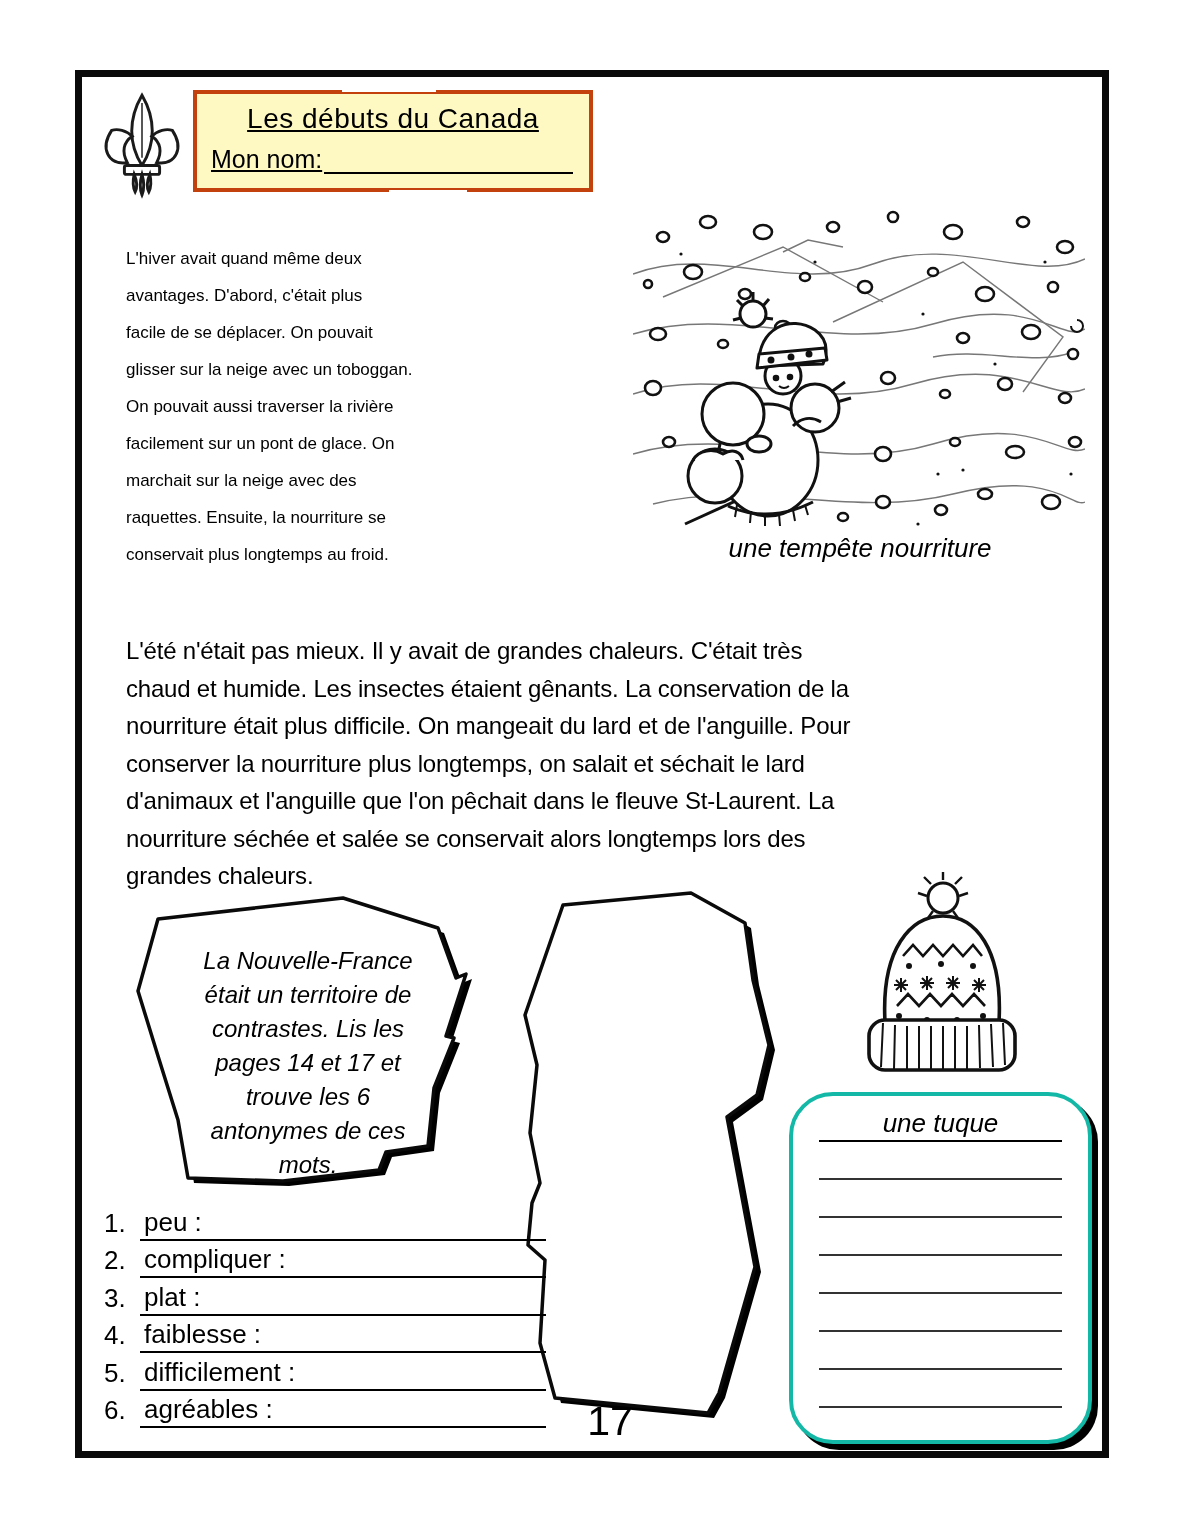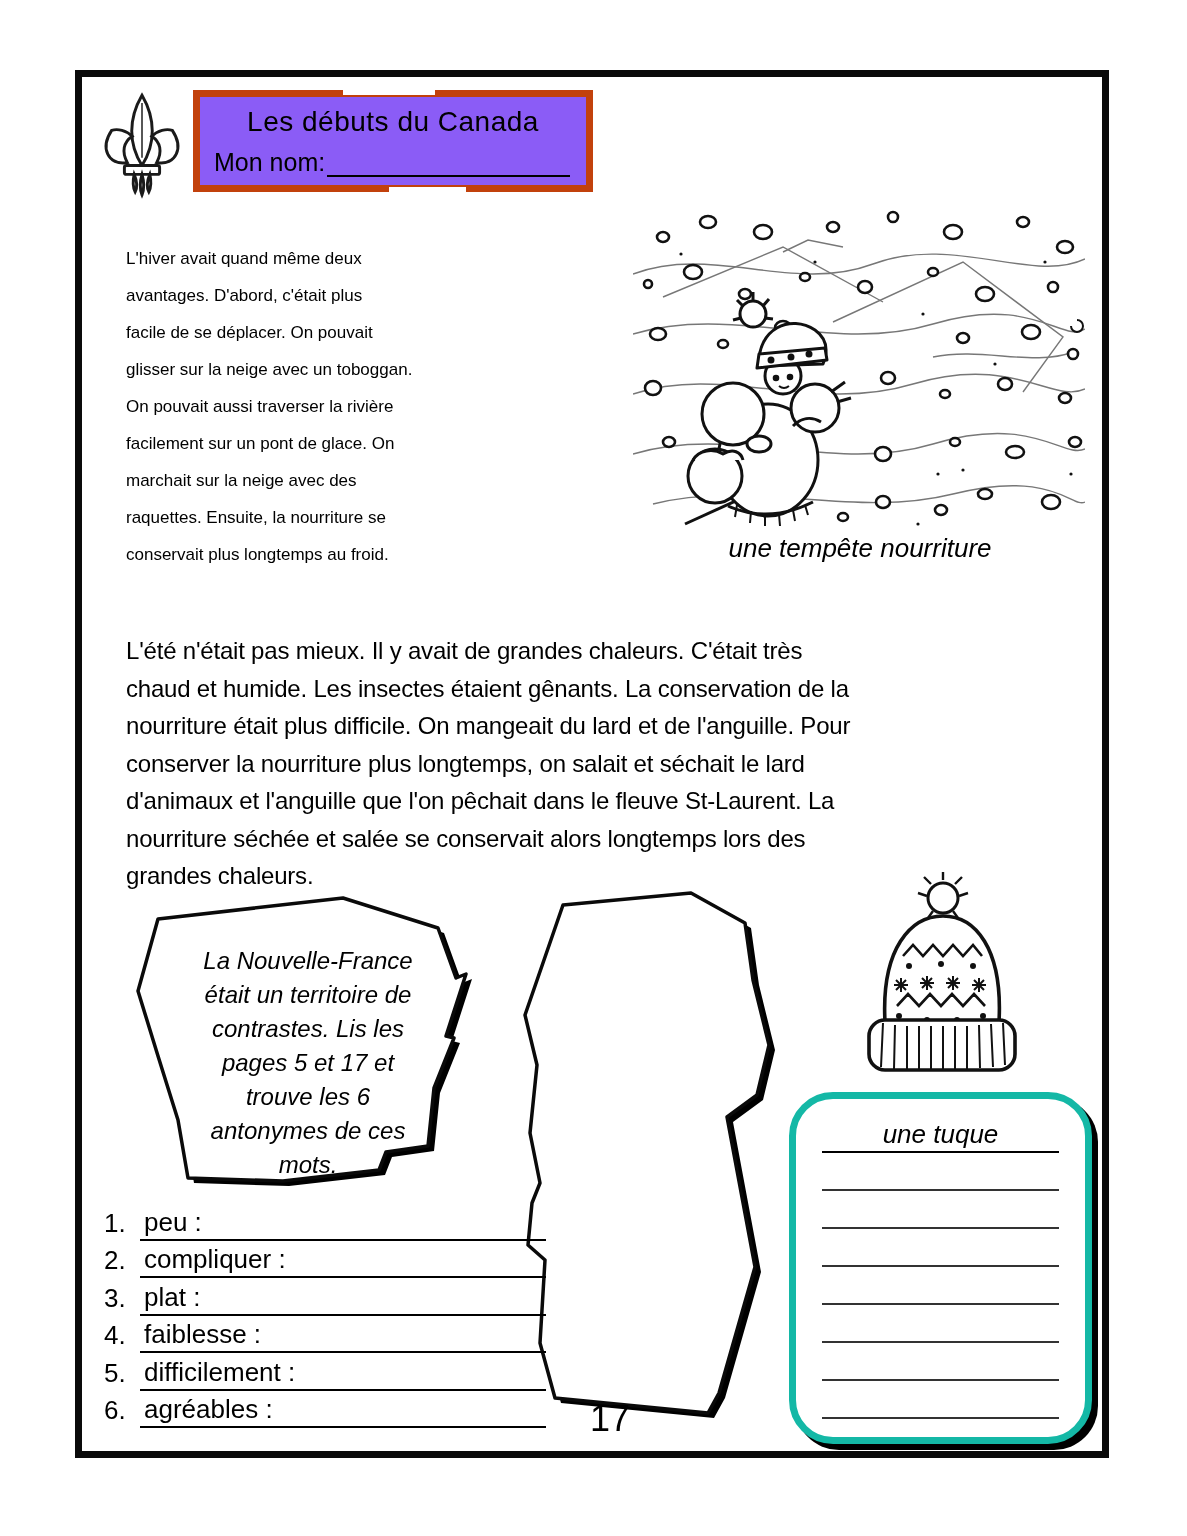--- a/index.html
+++ b/index.html
@@ -3,21 +3,21 @@
 <meta charset="utf-8">
 <style>
   * { margin:0; padding:0; box-sizing:border-box; }
   html,body { background:#fff; }
   body { font-family:"Liberation Sans", sans-serif; color:#000; }
   .page { position:relative; width:1187px; height:1536px; background:#fff; overflow:hidden; }
   .frame { position:absolute; left:75px; top:70px; width:1034px; height:1388px; border:7px solid #0a0a0a; background:#fff; }
 
   
   .fleur { position:absolute; left:98px; top:90px; }
-  .header-box { position:absolute; left:193px; top:90px; width:400px; height:102px; border:7px solid #c2410c; background:#8b5cf6; }
+  .header-box { position:absolute; left:193px; top:90px; width:400px; height:102px; border:4px solid #c2410c; background:#fef9c3;text-decoration:underline; }
   .notch { position:absolute; background:#fff; height:7px; }
   .notch.top { top:-9px; left:37%; width:24%; }
   .notch.bottom { bottom:-9px; left:49%; width:20%; }
   .header-title { text-align:center; font-size:28px; letter-spacing:0.5px; padding-top:9px; white-space:nowrap; }
   .name-row { display:flex; align-items:flex-end; margin:10px 16px 0 14px; font-size:25px; }
   .name-line { flex:1; border-bottom:2.5px solid #000; height:28px; margin-left:2px; }
 
   .banner { position:absolute; left:600px; top:88px; width:495px; height:115px; }
   .banner-text { position:absolute; left:80px; top:26px; width:330px; text-align:center; font-size:24px; white-space:nowrap; }
 
@@ -38,25 +38,25 @@
   .hats-blob .blob-text { top:62px; left:0; padding:0 20px; font-size:24px; line-height:33px; }
 
   
   .antonyms { position:absolute; left:104px; top:1203px; width:442px; }
   .ant-item { display:flex; align-items:flex-end; height:37.5px; font-size:26px; }
   .ant-num { width:36px; flex:none; padding-bottom:2px; }
   .ant-entry { flex:1; border-bottom:2.5px solid #000; padding:0 0 1px 4px; white-space:nowrap; }
 
   
   .tuque { position:absolute; left:853px; top:870px; }
-  .writing-box { position:absolute; left:789px; top:1092px; width:303px; height:352px; border:7px solid #14b8a6; border-radius:44px; background:#fff; box-shadow:6px 6px 0 #000; padding:16px 26px 0 26px; }
+  .writing-box { position:absolute; left:789px; top:1092px; width:303px; height:352px; border:4px solid #14b8a6; border-radius:44px; background:#fff; box-shadow:6px 6px 0 #000; padding:8px 26px 0 26px; }
   .wline { height:38px; border-bottom:2.5px solid #333; text-align:center; }
   .wline.first { font-style:italic; font-size:26px; padding-top:4px; border-bottom-color:#000; }
 
-  .page-num { position:absolute; left:555px; top:1398px; width:110px; text-align:center; font-size:36px; }
+  .page-num { position:absolute; left:555px; top:1398px; width:110px; text-align:center; font-size:41px; }
 </style>
 </head>
 <body>
 
 <div class="page">
   <div class="frame"></div>
 
   <svg class="fleur" width="88" height="112" viewBox="0 0 90 112">
     <g fill="#fff" stroke="#1a1a1a" stroke-width="3">
       <path d="M45 4 C31 28 31 54 45 76 C59 54 59 28 45 4 Z"></path>
@@ -193,21 +193,21 @@
 grandes chaleurs.</div>
 
   <div class="blob task-blob">
     <svg width="360" height="310" viewBox="0 0 360 310" style="position:absolute;left:0;top:0;">
       <polygon points="30,33 215,12 310,42 328,92 338,88 318,150 326,152 306,202 300,260 258,266 251,284 155,295 60,292 50,234 30,170 10,105" transform="translate(6,5)" fill="#000"></polygon>
       <polygon points="30,33 215,12 310,42 328,92 338,88 318,150 326,152 306,202 300,260 258,266 251,284 155,295 60,292 50,234 30,170 10,105" fill="#fff" stroke="#0a0a0a" stroke-width="3.5" stroke-linejoin="round"></polygon>
     </svg>
     <div class="blob-text">La Nouvelle-France
 était un territoire de
 contrastes. Lis les
-pages 5 et 17 et
+pages 14 et 17 et
 trouve les 6
 antonymes de ces
 mots.</div>
   </div>
 
   <div class="blob hats-blob">
     <svg width="275" height="545" viewBox="0 0 275 545" style="position:absolute;left:0;top:0;">
       <path d="M60 22 L188 10 L242 40 L250 97 L266 162 L254 212 L224 234 L252 384 L216 510 L205 530 L52 515 L37 460 L42 377 L25 362 L29 320 L37 300 L27 250 L34 182 L22 132 Z" transform="translate(6,5)" fill="#000"></path>
       <path d="M60 22 L188 10 L242 40 L250 97 L266 162 L254 212 L224 234 L252 384 L216 510 L205 530 L52 515 L37 460 L42 377 L25 362 L29 320 L37 300 L27 250 L34 182 L22 132 Z" fill="#fff" stroke="#0a0a0a" stroke-width="3.5" stroke-linejoin="round"></path>
     </svg>

